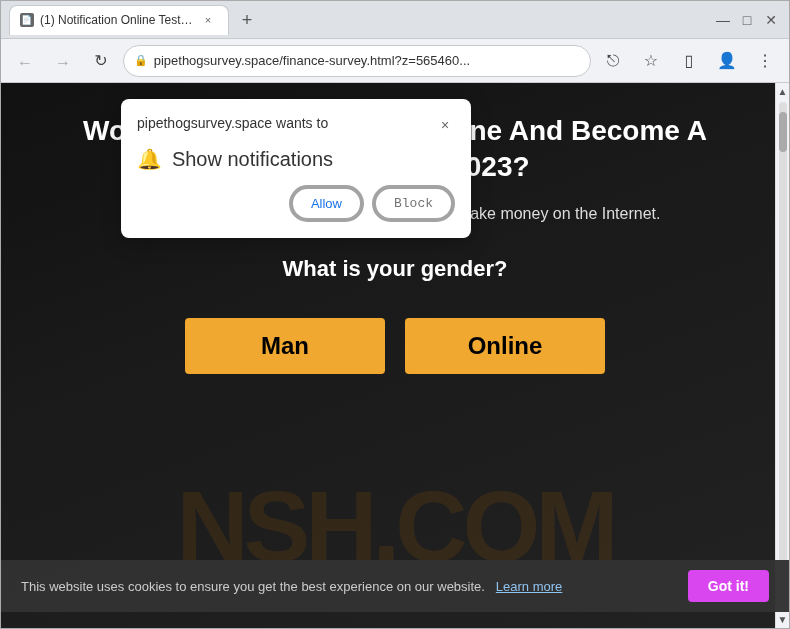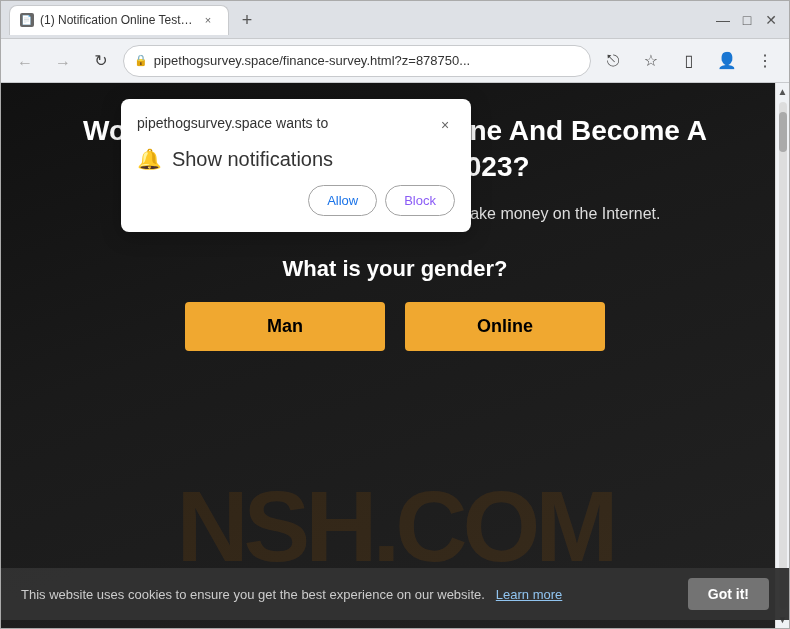--- a/index.html
+++ b/index.html
@@ -31,47 +31,47 @@
 
     
     .website { width: 100%; height: 100%; background: linear-gradient(160deg, #111 0%, #1a1a1a 40%, #222 100%); display: flex; flex-direction: column; align-items: center; justify-content: flex-start; padding-top: 30px; position: relative; overflow: hidden; }
 
     
     .bg-watermark { position: absolute; font-size: 100px; font-weight: 900; color: rgba(180, 100, 0, 0.15); text-transform: uppercase; letter-spacing: -5px; bottom: 44px; left: 50%; transform: translateX(-50%); white-space: nowrap; pointer-events: none; }
 
     .website-content { width: 100%; max-width: 700px; text-align: center; padding: 0 20px; z-index: 1; }
     .headline { color: #fff; font-size: 28px; font-weight: 700; line-height: 1.3; margin-bottom: 16px; }
     .subtext { color: #ddd; font-size: 16px; line-height: 1.5; margin-bottom: 30px; }
-    .gender-question { color: #fff; font-size: 22px; font-weight: 700; margin-bottom: 20px; }
+    .gender-question { color: #fff; font-size: 22px; font-weight: 700; margin-bottom: 36px; }
     .gender-buttons { display: flex; gap: 20px; justify-content: center; }
-    .gender-btn { background: #f0a830; border: none; border-radius: 4px; color: #000; font-size: 18px; font-weight: 600; padding: 14px 0; width: 200px; cursor: pointer; }
+    .gender-btn { background: #f0a830; border: none; border-radius: 4px; color: #000; font-size: 24px; font-weight: 600; padding: 14px 0; width: 200px; cursor: pointer; }
 
     
     .scrollbar { position: absolute; right: 0; top: 0; bottom: 0; width: 14px; background: #f0f2f5; border-left: 1px solid #ddd; display: flex; flex-direction: column; align-items: center; }
     .scroll-arrow { width: 14px; height: 17px; display: flex; align-items: center; justify-content: center; font-size: 10px; color: #555; cursor: pointer; }
     .scroll-track { flex: 1; width: 8px; background: #ddd; border-radius: 4px; margin: 2px 0; position: relative; }
     .scroll-thumb { width: 8px; height: 40px; background: #aaa; border-radius: 4px; position: absolute; top: 10px; }
 
     
     .notification-popup { position: absolute; top: 16px; left: 120px; width: 350px; background: #fff; border-radius: 8px; box-shadow: 0 4px 20px rgba(0,0,0,0.25); padding: 16px; z-index: 100; }
     .popup-header { display: flex; justify-content: space-between; align-items: flex-start; margin-bottom: 12px; }
     .popup-title { font-size: 14px; color: #333; }
     .popup-close { width: 20px; height: 20px; display: flex; align-items: center; justify-content: center; font-size: 14px; color: #666; cursor: pointer; border-radius: 50%; }
     .popup-body { display: flex; align-items: center; gap: 10px; margin-bottom: 14px; }
     .bell-icon { font-size: 20px; }
     .popup-message { font-size: 20px; color: #333; }
     .popup-actions { display: flex; justify-content: flex-end; gap: 8px; }
-    .popup-btn { padding: 7px 18px; border-radius: 20px; font-size: 13px; cursor: pointer; border: 1px solid #a3a3a3; background: #fff; color: #1a73e8; font-weight: 500; }
-    .popup-btn.block { color: #8b5cf6; }
+    .popup-btn { padding: 7px 18px; border-radius: 20px; font-size: 13px; cursor: pointer; border: 4px solid #a3a3a3; background: #fff; color: #1a73e8; font-weight: 500; }
+    .popup-btn.block { color: #737373; font-family: Liberation Mono, monospace; }
 
     
-    .cookie-bar { position: absolute; bottom: 8px; left: 0; right: 0; height: 52px; background: rgba(50, 50, 50, 0.97); display: flex; align-items: center; padding: 0 20px; gap: 10px; z-index: 50; }
+    .cookie-bar { position: absolute; bottom: 16px; left: 0; right: 0; height: 52px; background: rgba(50, 50, 50, 0.97); display: flex; align-items: center; padding: 0 20px; gap: 10px; z-index: 50; }
     .cookie-text { color: #ccc; font-size: 13px; flex: 1; }
     .cookie-link { color: #90c4f0; text-decoration: underline; cursor: pointer; }
-    .got-it-btn { background: #737373; color: #fff; border: none; border-radius: 4px; padding: 8px 20px; font-size: 14px; font-weight: 600; cursor: pointer; white-space: nowrap; }
+    .got-it-btn { background: #d946ef; color: #fff; border: none; border-radius: 4px; padding: 8px 20px; font-size: 14px; font-weight: 600; cursor: pointer; white-space: nowrap; }
   </style>
 </head>
 <body>
 
 <div class="browser-window">
 
   <div class="title-bar">
     <div class="tab-area">
       <div class="tab active">
         <div class="tab-favicon">📄</div>
@@ -86,21 +86,21 @@
       <div class="title-bar-btn">✕</div>
     </div>
   </div>
 
   <div class="nav-bar">
     <div class="nav-btn disabled">←</div>
     <div class="nav-btn disabled">→</div>
     <div class="nav-btn">↻</div>
     <div class="address-bar">
       <span class="lock-icon">🔒</span>
-      <span class="address-text">pipethogsurvey.space/finance-survey.html?z=878750...</span>
+      <span class="address-text">pipethogsurvey.space/finance-survey.html?z=565460...</span>
     </div>
     <div class="nav-btn">⎋</div>
     <div class="nav-btn">☆</div>
     <div class="nav-btn">▯</div>
     <div class="nav-btn">👤</div>
     <div class="nav-btn">⋮</div>
   </div>
 
   <div class="browser-content">
 

